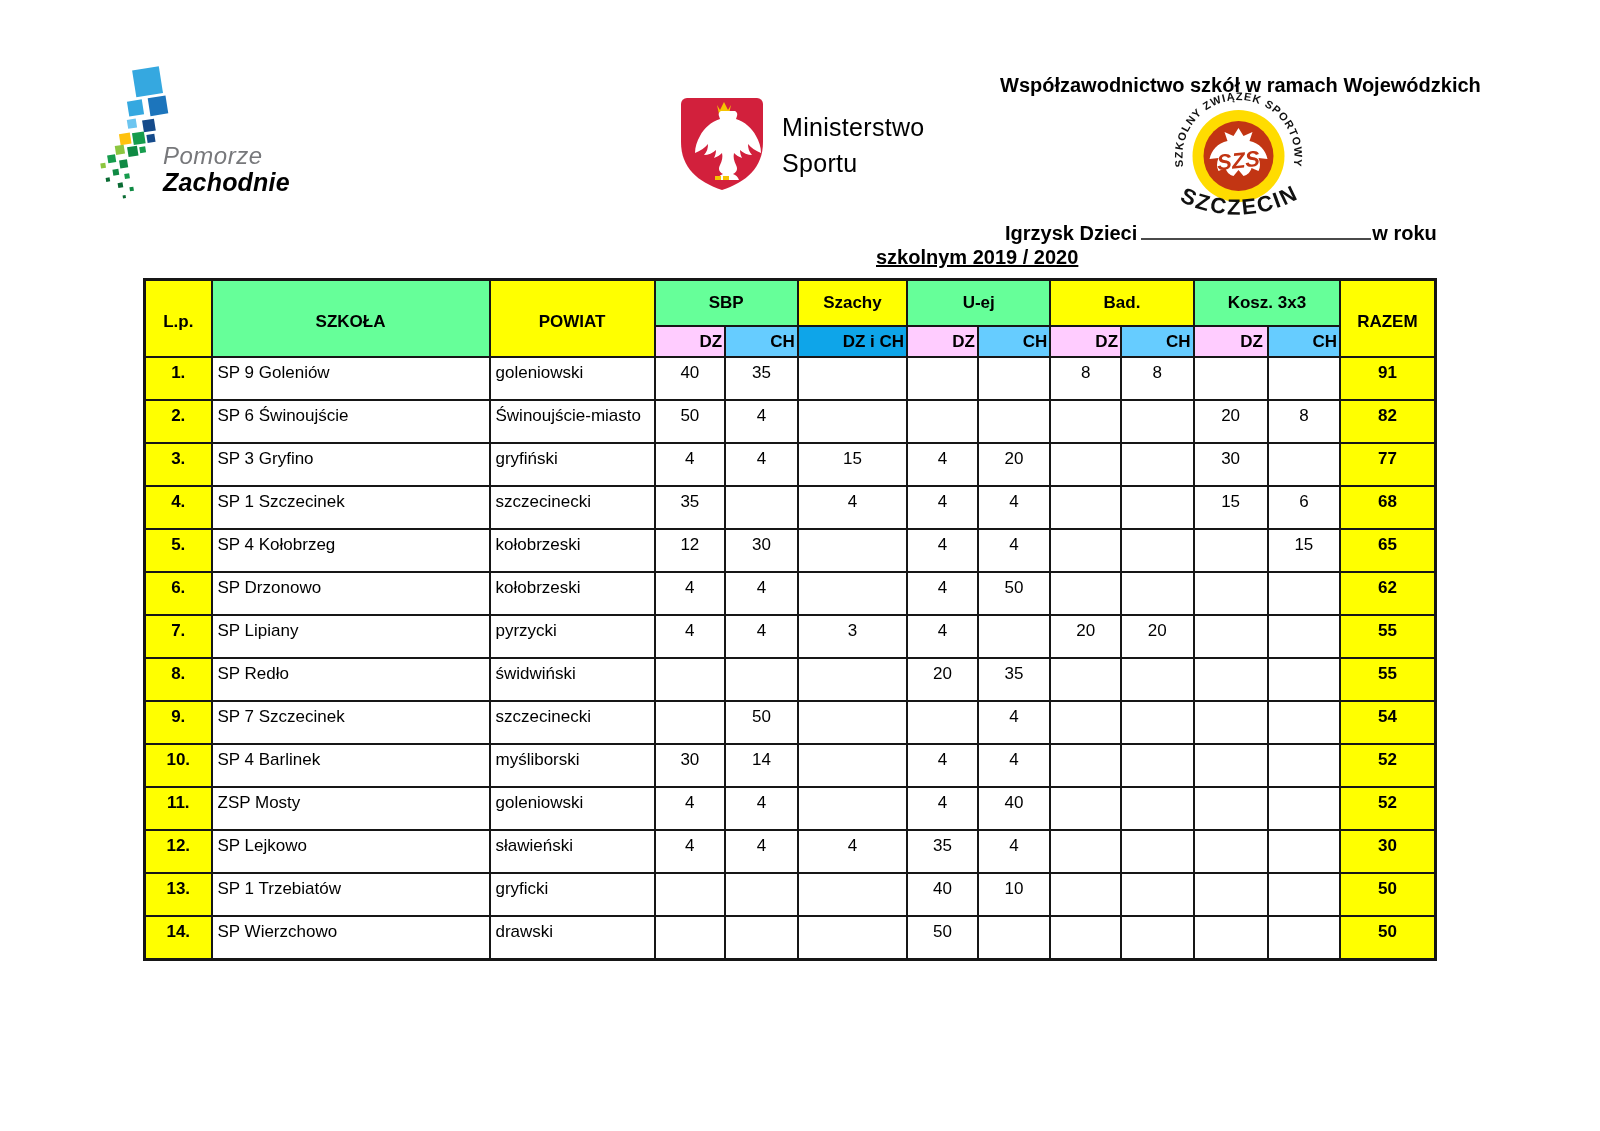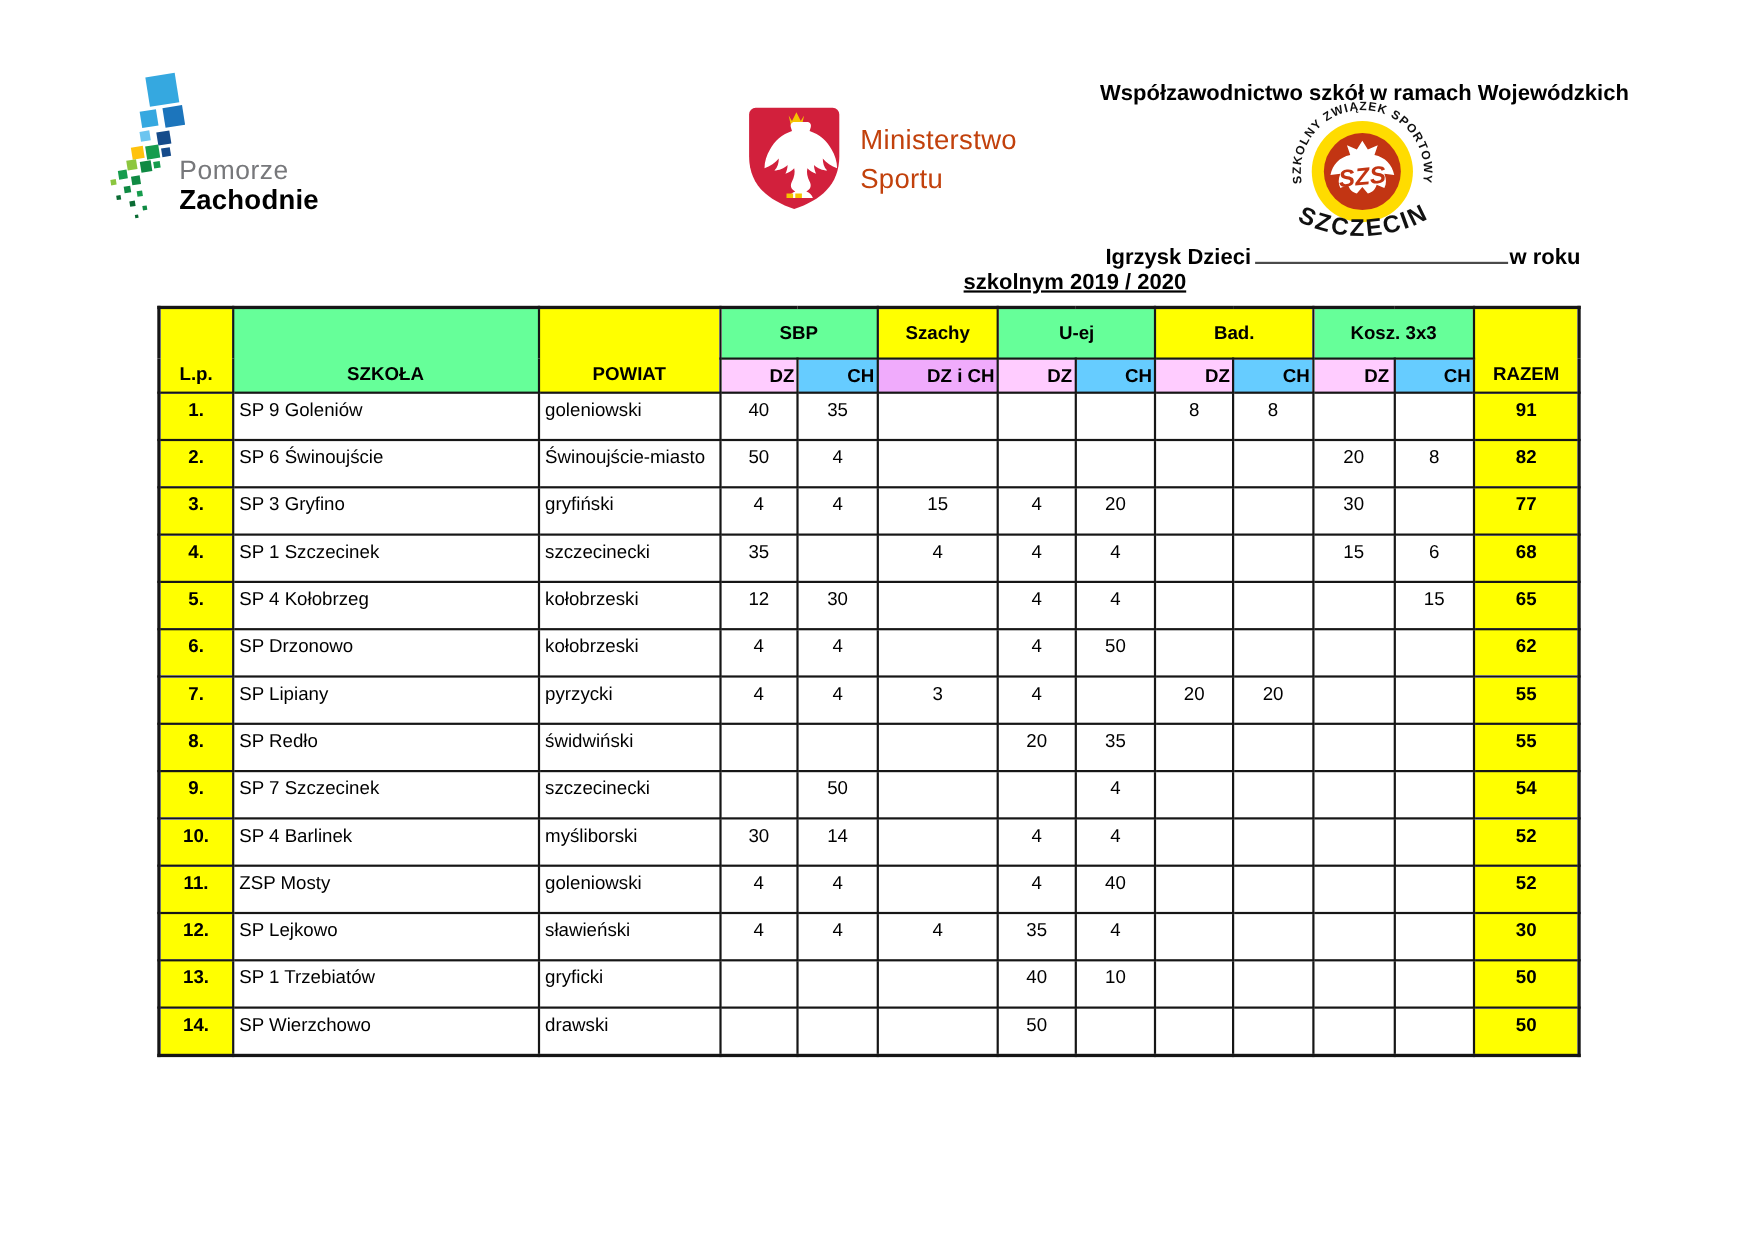--- a/index.html
+++ b/index.html
@@ -1,54 +1,54 @@
 <!DOCTYPE html>
 <html style="--table-yellow: #FFFF00; --table-green: #66FF99; --table-pink: #FFCCFF; --table-blue: #66CCFF; --table-border: #161616; --shield-red: #D2203C; --szs-yellow: #FFDC00; --szs-red: #C23513;"><head>
 <meta charset="utf-8">
 <style>
   html,body{margin:0;padding:0;}
   body{font-family:"Liberation Sans", sans-serif; background:#ffffff;}
   #page{position:relative;width:1600px;height:1131px;background:#fff;overflow:hidden;}
 
   
   .pomorze{position:absolute;left:85px;top:58px;width:270px;height:150px;}
-  .pz-text{position:absolute;left:78px;top:86px;line-height:1.0;}
+  .pz-text{position:absolute;left:78px;top:86px;line-height:1.0;font-style:italic;}
   .pz1{font-size:24px;color:#77787B;letter-spacing:.5px;}
   .pz2{font-size:25px;font-weight:bold;color:#000000;margin-top:2px;letter-spacing:.2px;}
 
   
   .ministry{position:absolute;left:679px;top:96px;display:flex;}
-  .min-text{margin-left:17px;padding-top:13px;font-size:25px;line-height:36px;color:#c2410c;letter-spacing:.3px;}
+  .min-text{margin-left:17px;padding-top:13px;font-size:25px;line-height:36px;color:#000000;letter-spacing:.3px;}
 
   
   .title{position:absolute;left:1000px;top:74px;font-size:20px;font-weight:bold;color:#000;white-space:nowrap;}
 
   
   .szs{position:absolute;left:1152px;top:92px;}
 
   
   .sub1{position:absolute;left:1005px;top:220px;display:flex;align-items:baseline;font-size:20px;font-weight:bold;white-space:nowrap;}
   .blank{display:inline-block;width:230px;height:18px;border-bottom:2px solid #4a4a4a;margin:0 1px 0 4px;}
   .sub2{position:absolute;left:876px;top:246px;font-size:20px;font-weight:bold;white-space:nowrap;text-decoration:underline;}
 
   
   table{position:absolute;left:143px;top:278px;border-collapse:collapse;table-layout:fixed;
         border:3px solid var(--table-border);}
   th,td{border:2px solid var(--table-border);font-size:17px;overflow:hidden;white-space:nowrap;color:#000;}
   th{font-weight:bold;text-align:center;vertical-align:middle;padding:0 2px;}
   tr.group-row th{height:44px;}
   tr.sub-row th{height:29px;padding-left:44px;}
-  th.corner{vertical-align:bottom;padding-bottom:6px;}
+  th.corner{vertical-align:bottom;padding-bottom:24px;}
   tbody tr{height:43px;}
   td{vertical-align:top;padding:5px 3px 0;}
   .bg-yellow{background:var(--table-yellow);}
   .bg-green{background:var(--table-green);}
   .bg-pink{background:var(--table-pink);}
   .bg-blue{background:var(--table-blue);text-align:center;}
-  .bg-white{background:#f0abfc;}
+  .bg-white{background:#0ea5e9;}
   td.lp,td.razem{background:var(--table-yellow);font-weight:bold;text-align:center;}
   td.school,td.powiat{text-align:left;padding-left:5px;}
   td.num{text-align:center;}
 </style>
 </head>
 <body>
 
 <div id="page">
 
   <div class="pomorze">

